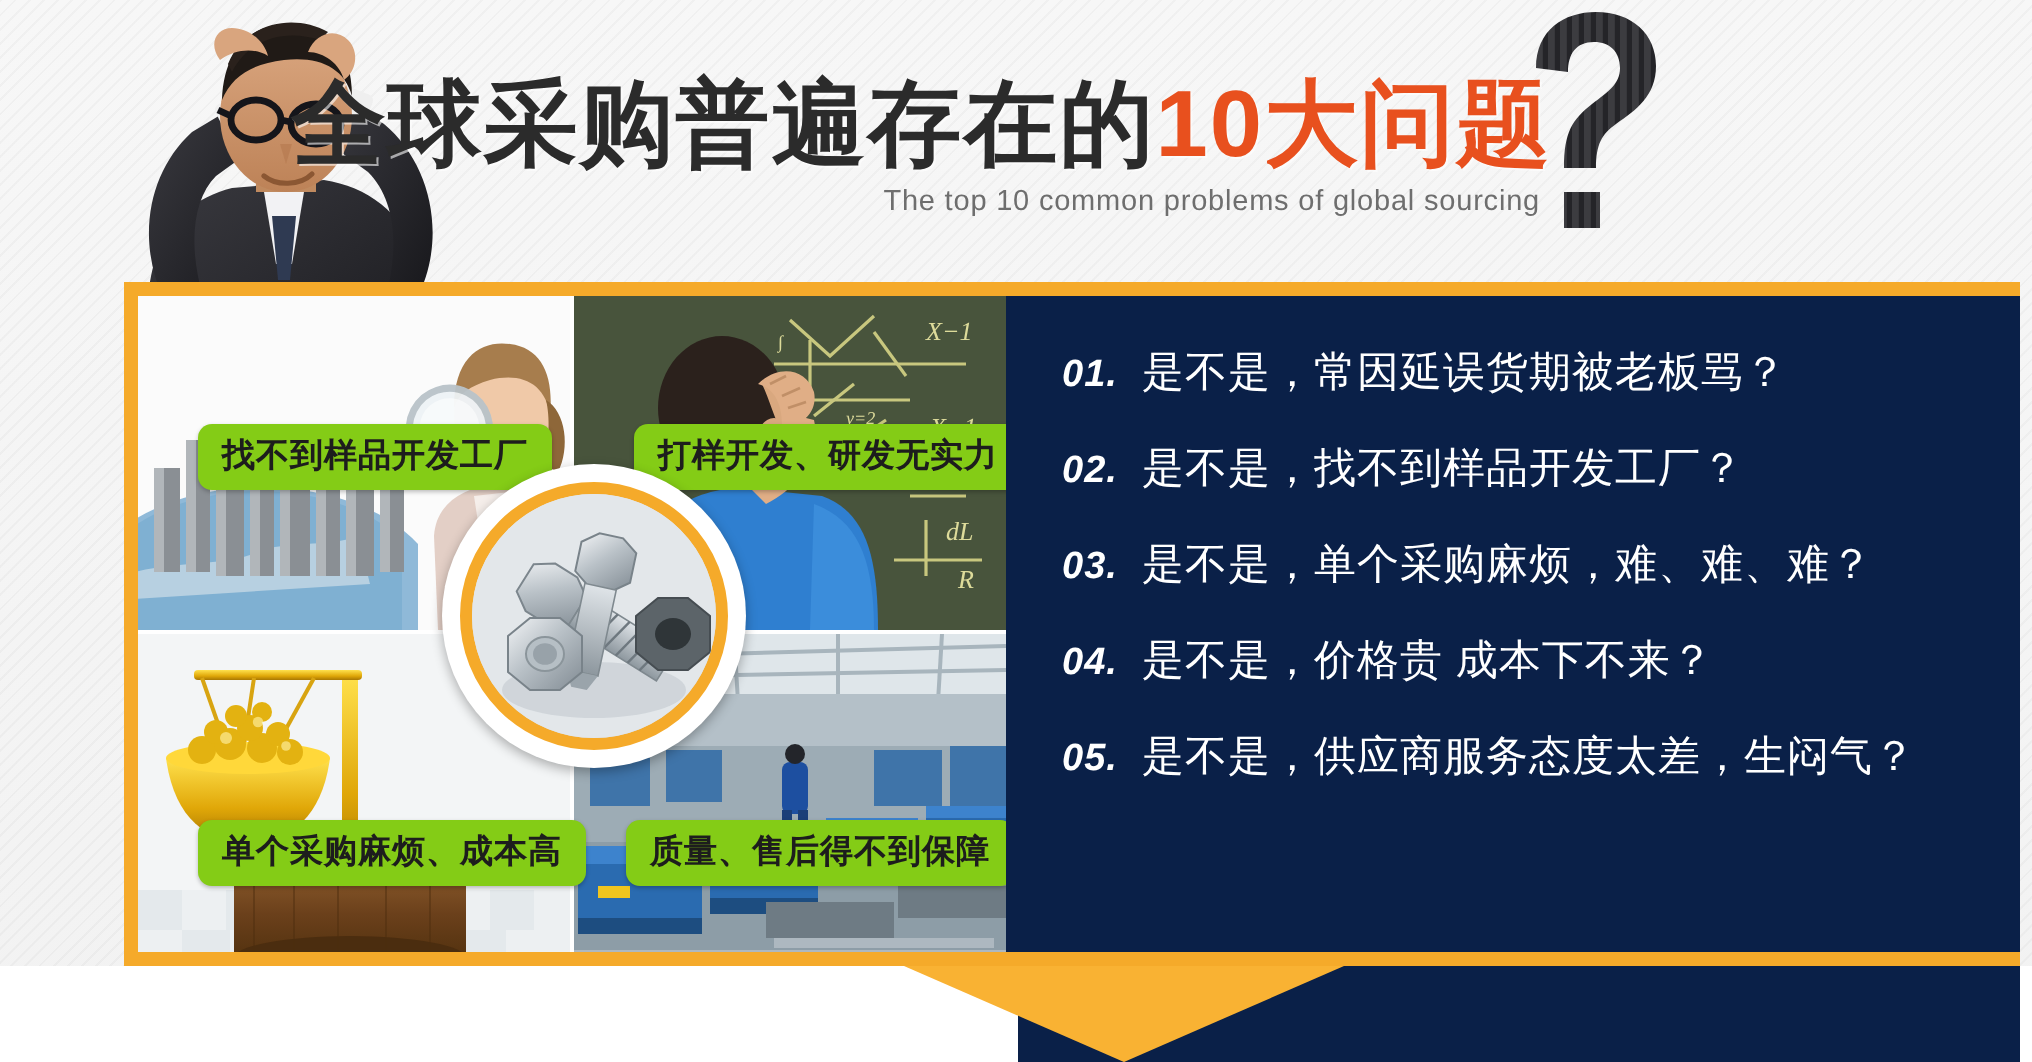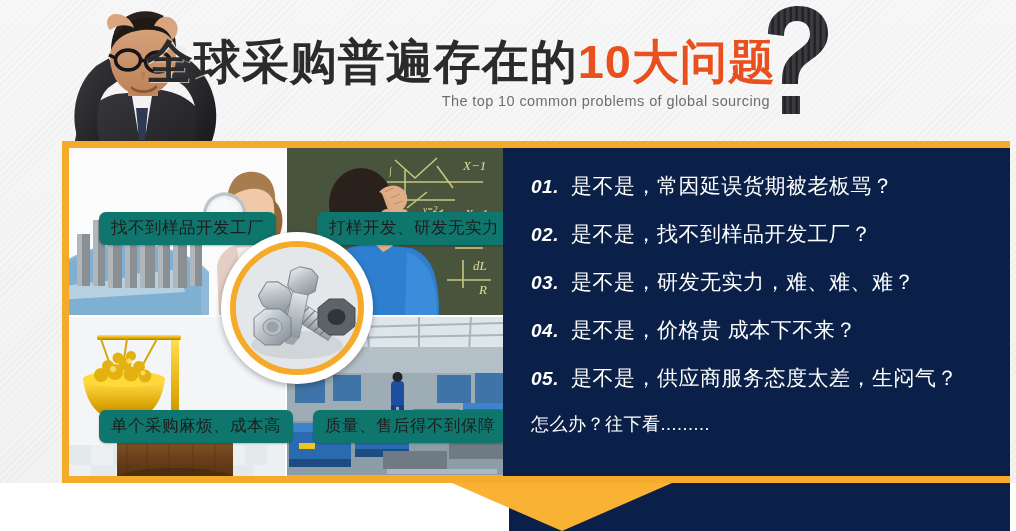--- a/index.html
+++ b/index.html
@@ -95,25 +95,25 @@
   .cell.tr{ left:218px; top:0; }
   .cell.bl{ left:0;   top:169px; }
   .cell.br{ left:218px; top:169px; }
 
   
   .art-girl{ position:absolute; inset:0; background:linear-gradient(#fdfdfd,#f2f2f2); }
 
   
   .chip{
     position:absolute;
-    background:#0f766e;
+    background:#84cc16;
     border-radius:7px;
     color:#1d1d1d;
     font-size:16.5px;
-    font-weight:normal;
+    font-weight:bold;
     letter-spacing:.5px;
     padding:5px 12px 6px;
     white-space:nowrap;
     box-shadow:0 1px 2px rgba(0,0,0,.25);
     text-align:right;
   }
   .chip.c1{ left:30px;  top:64px; }
   .chip.c2{ left:248px; top:64px; }
   .chip.c3{ left:30px;  top:262px; }
   .chip.c4{ left:244px; top:262px; }
@@ -529,32 +529,31 @@
     <div class="qrow">
       <span class="qnum">01.</span>
       <span class="qtext">是不是，常因延误货期被老板骂？</span>
     </div>
     <div class="qrow">
       <span class="qnum">02.</span>
       <span class="qtext">是不是，找不到样品开发工厂？</span>
     </div>
     <div class="qrow">
       <span class="qnum">03.</span>
-      <span class="qtext">是不是，研发无实力，难、难、难？</span>
+      <span class="qtext">是不是，单个采购麻烦，难、难、难？</span>
     </div>
     <div class="qrow">
       <span class="qnum">04.</span>
       <span class="qtext">是不是，价格贵 成本下不来？</span>
     </div>
     <div class="qrow">
       <span class="qnum">05.</span>
       <span class="qtext">是不是，供应商服务态度太差，生闷气？</span>
     </div>
 
-    <div class="closing">怎么办？往下看.........</div>
   </div>
 </div>
 
 <div class="bottom-bar">
   <div class="notch">
     <div class="notch-tri"></div>
   </div>
 </div>
 
 </body></html>

